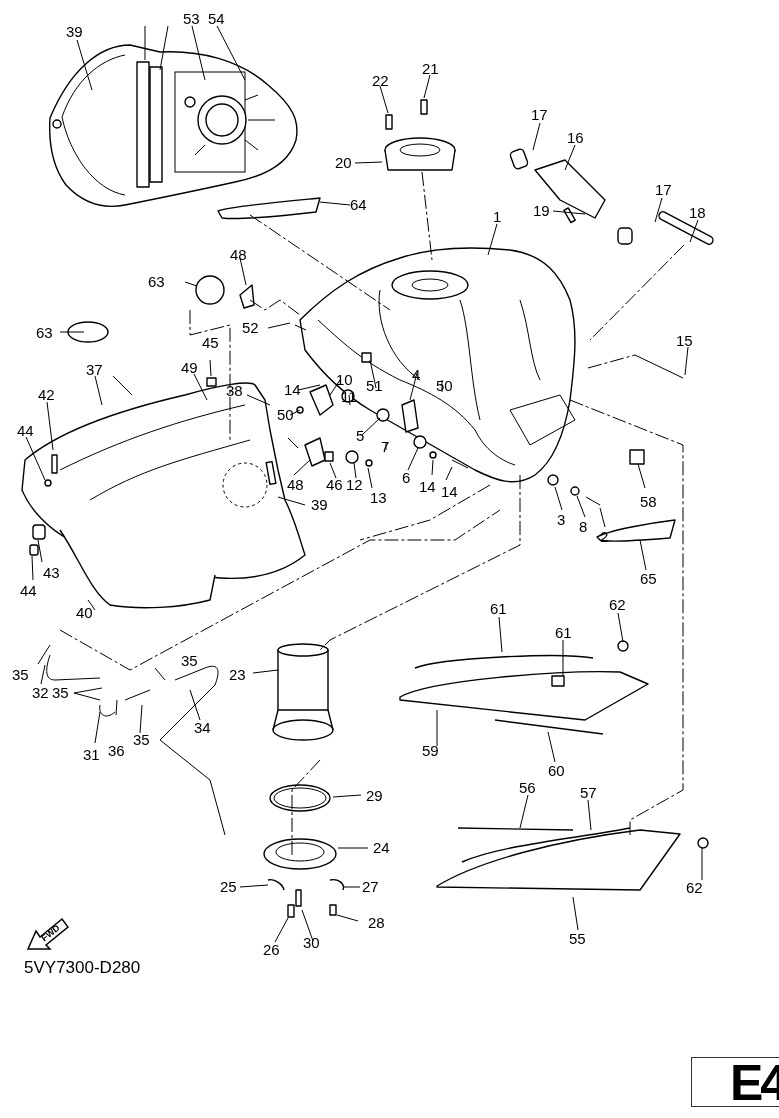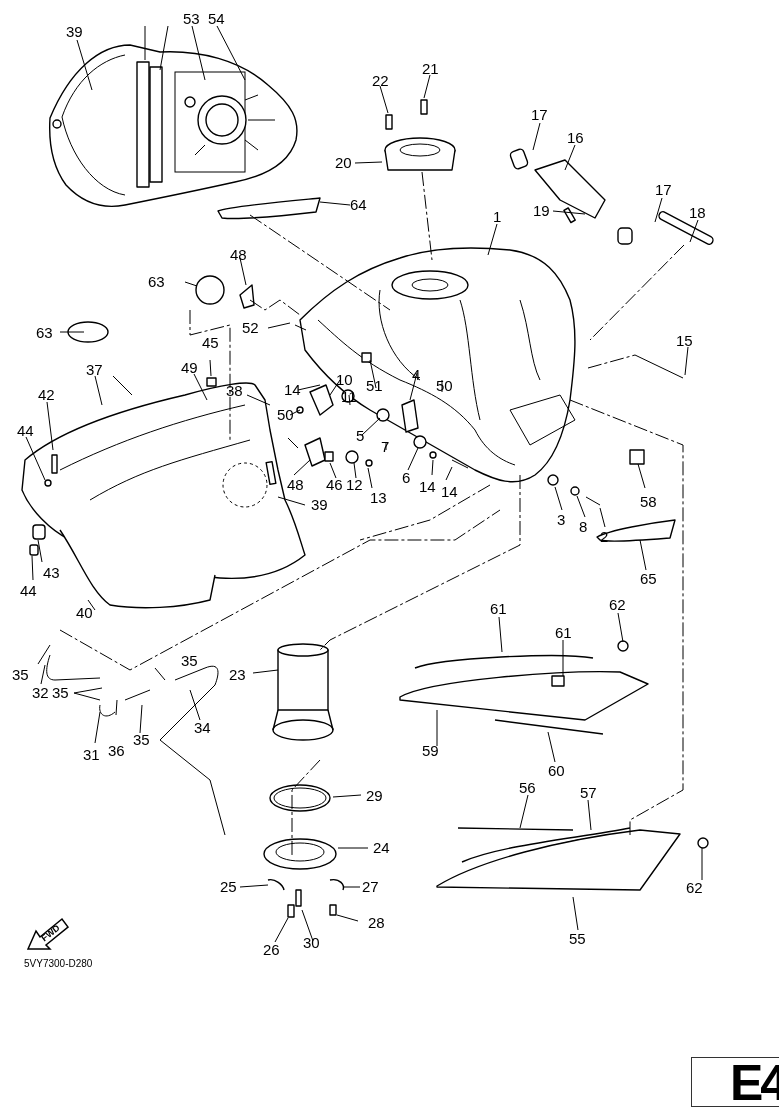--- a/index.html
+++ b/index.html
@@ -4,21 +4,21 @@
 <style>
   html,body{margin:0;padding:0;background:#ffffff;}
   body{width:779px;height:1118px;position:relative;overflow:hidden;font-family:"Liberation Sans",sans-serif;}
   #diagram{position:absolute;left:0;top:0;width:779px;height:1118px;}
   .part{fill:#ffffff;stroke:#000;stroke-width:1.4;stroke-linejoin:round;}
   .part-thin{fill:none;stroke:#000;stroke-width:1;}
   .leader{fill:none;stroke:#000;stroke-width:1;}
   .dash{fill:none;stroke:#000;stroke-width:1;stroke-dasharray:14 3 3 3;}
   .dot{fill:none;stroke:#000;stroke-width:1;stroke-dasharray:3 3;}
   .lbl{font-family:"Liberation Sans",sans-serif;font-size:15px;fill:#000;}
-  .code{position:absolute;left:24px;top:958px;font-size:10px;color:#000;font-family:"Liberation Sans",sans-serif;}
+  .code{position:absolute;left:24px;top:958px;font-size:17px;color:#000;font-family:"Liberation Sans",sans-serif;}
   .page-box{position:absolute;left:691px;top:1057px;width:100px;height:48px;border:1.5px solid #333;background:#fff;overflow:hidden;}
   .page-box span{position:absolute;left:38px;top:-4px;font-size:50px;font-weight:bold;font-family:"Liberation Sans",sans-serif;letter-spacing:-3px;}
   .fwd{position:absolute;left:24px;top:905px;}
 </style>
 </head>
 <body>
 
 <svg id="diagram" viewBox="0 0 779 1118" xmlns="http://www.w3.org/2000/svg">
 
   <g>

